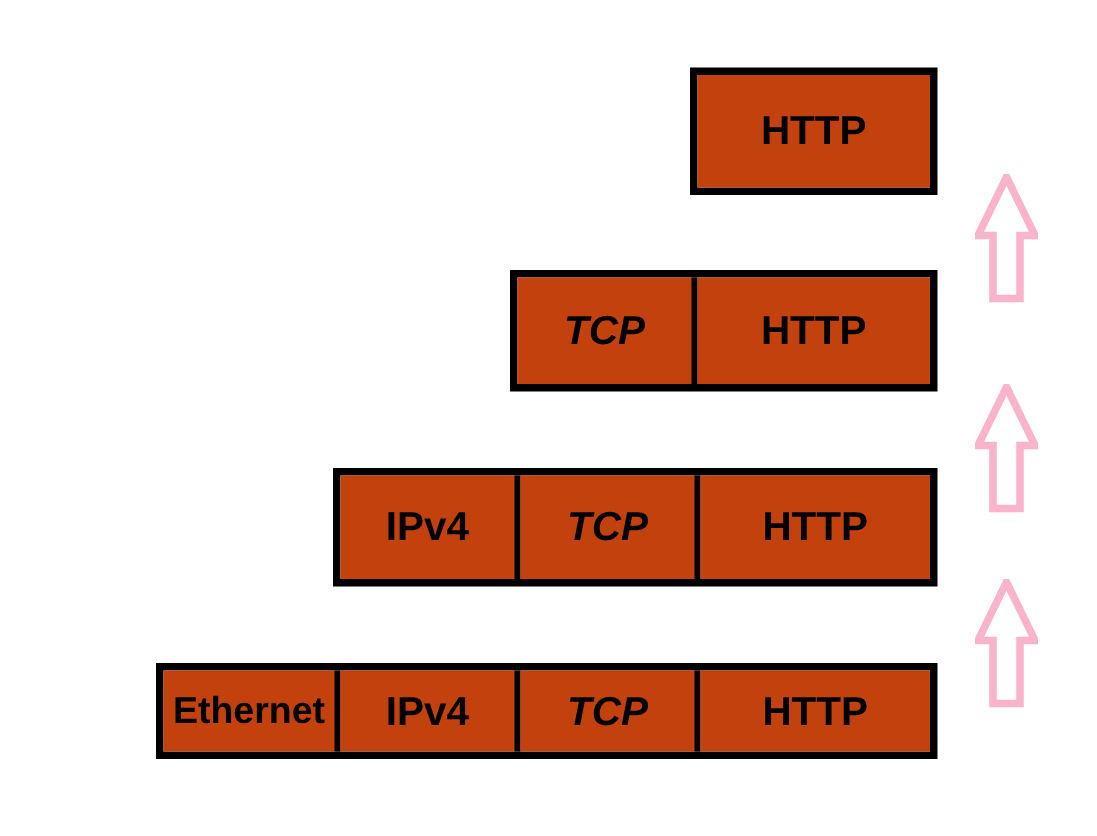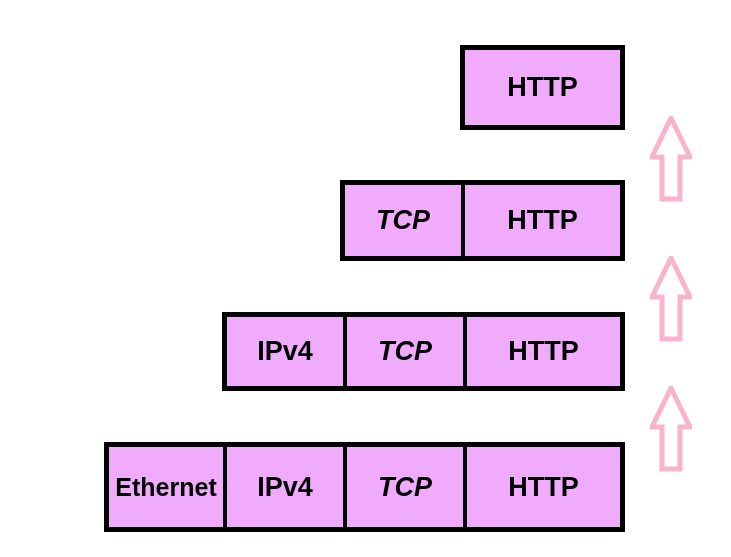--- a/index.html
+++ b/index.html
@@ -26,39 +26,39 @@
     display: flex;
     box-sizing: border-box;
     border: 5px solid #000000;
     background: #ffffff;
   }
   .pdu-cell {
     box-sizing: border-box;
     display: flex;
     align-items: center;
     justify-content: center;
-    background: #f0abfc;
+    background: #c2410c;
     border-right: 4px solid #000000;
     color: #000000;
     font-weight: bold;
     font-size: 27px;
     line-height: 1;
     letter-spacing: 0px;
     white-space: nowrap;
   }
   .pdu-cell:last-child {
     border-right: none;
   }
   .cell-ethernet { font-size: 25px; }
 
   
   #row-1 { left: 460px; top: 45px;  width: 165px; height: 85px; }
   #row-2 { left: 340px; top: 180px; width: 285px; height: 81px; }
   #row-3 { left: 222px; top: 312px; width: 403px; height: 79px; }
-  #row-4 { left: 104px; top: 442px; width: 521px; height: 90px; }
+  #row-4 { left: 104px; top: 442px; width: 521px; height: 64px; }
 
   
   .w-ethernet { width: 118px; }
   .w-ipv4     { width: 120px; }
   .w-tcp      { width: 120px; font-style: italic; }
   .w-http     { flex: 1 1 auto; }
 
   
   .up-arrow {
     position: absolute;

